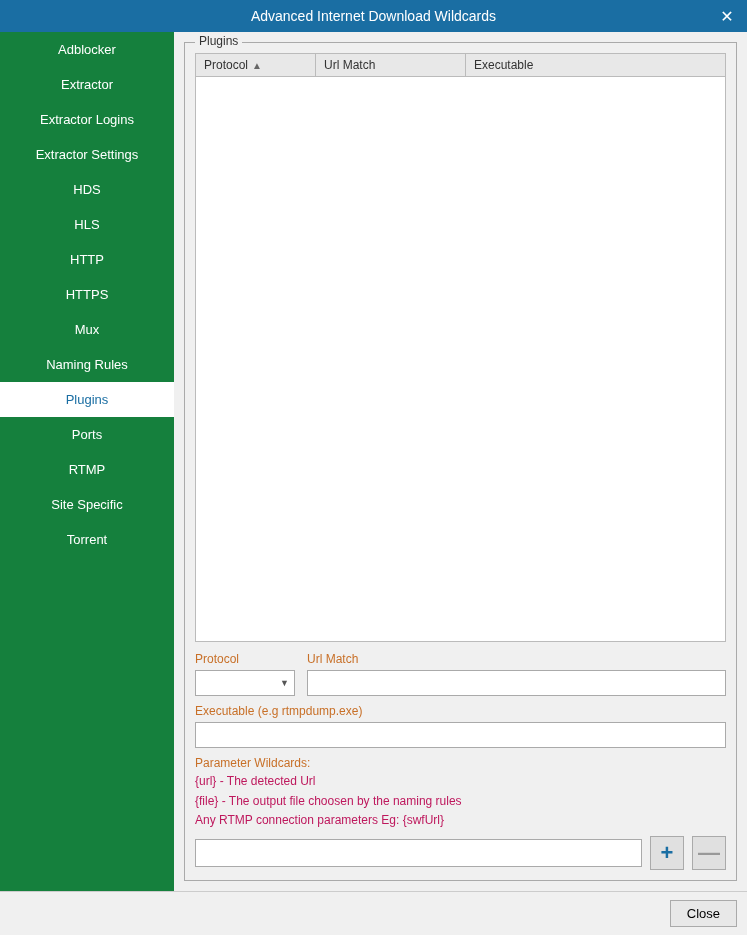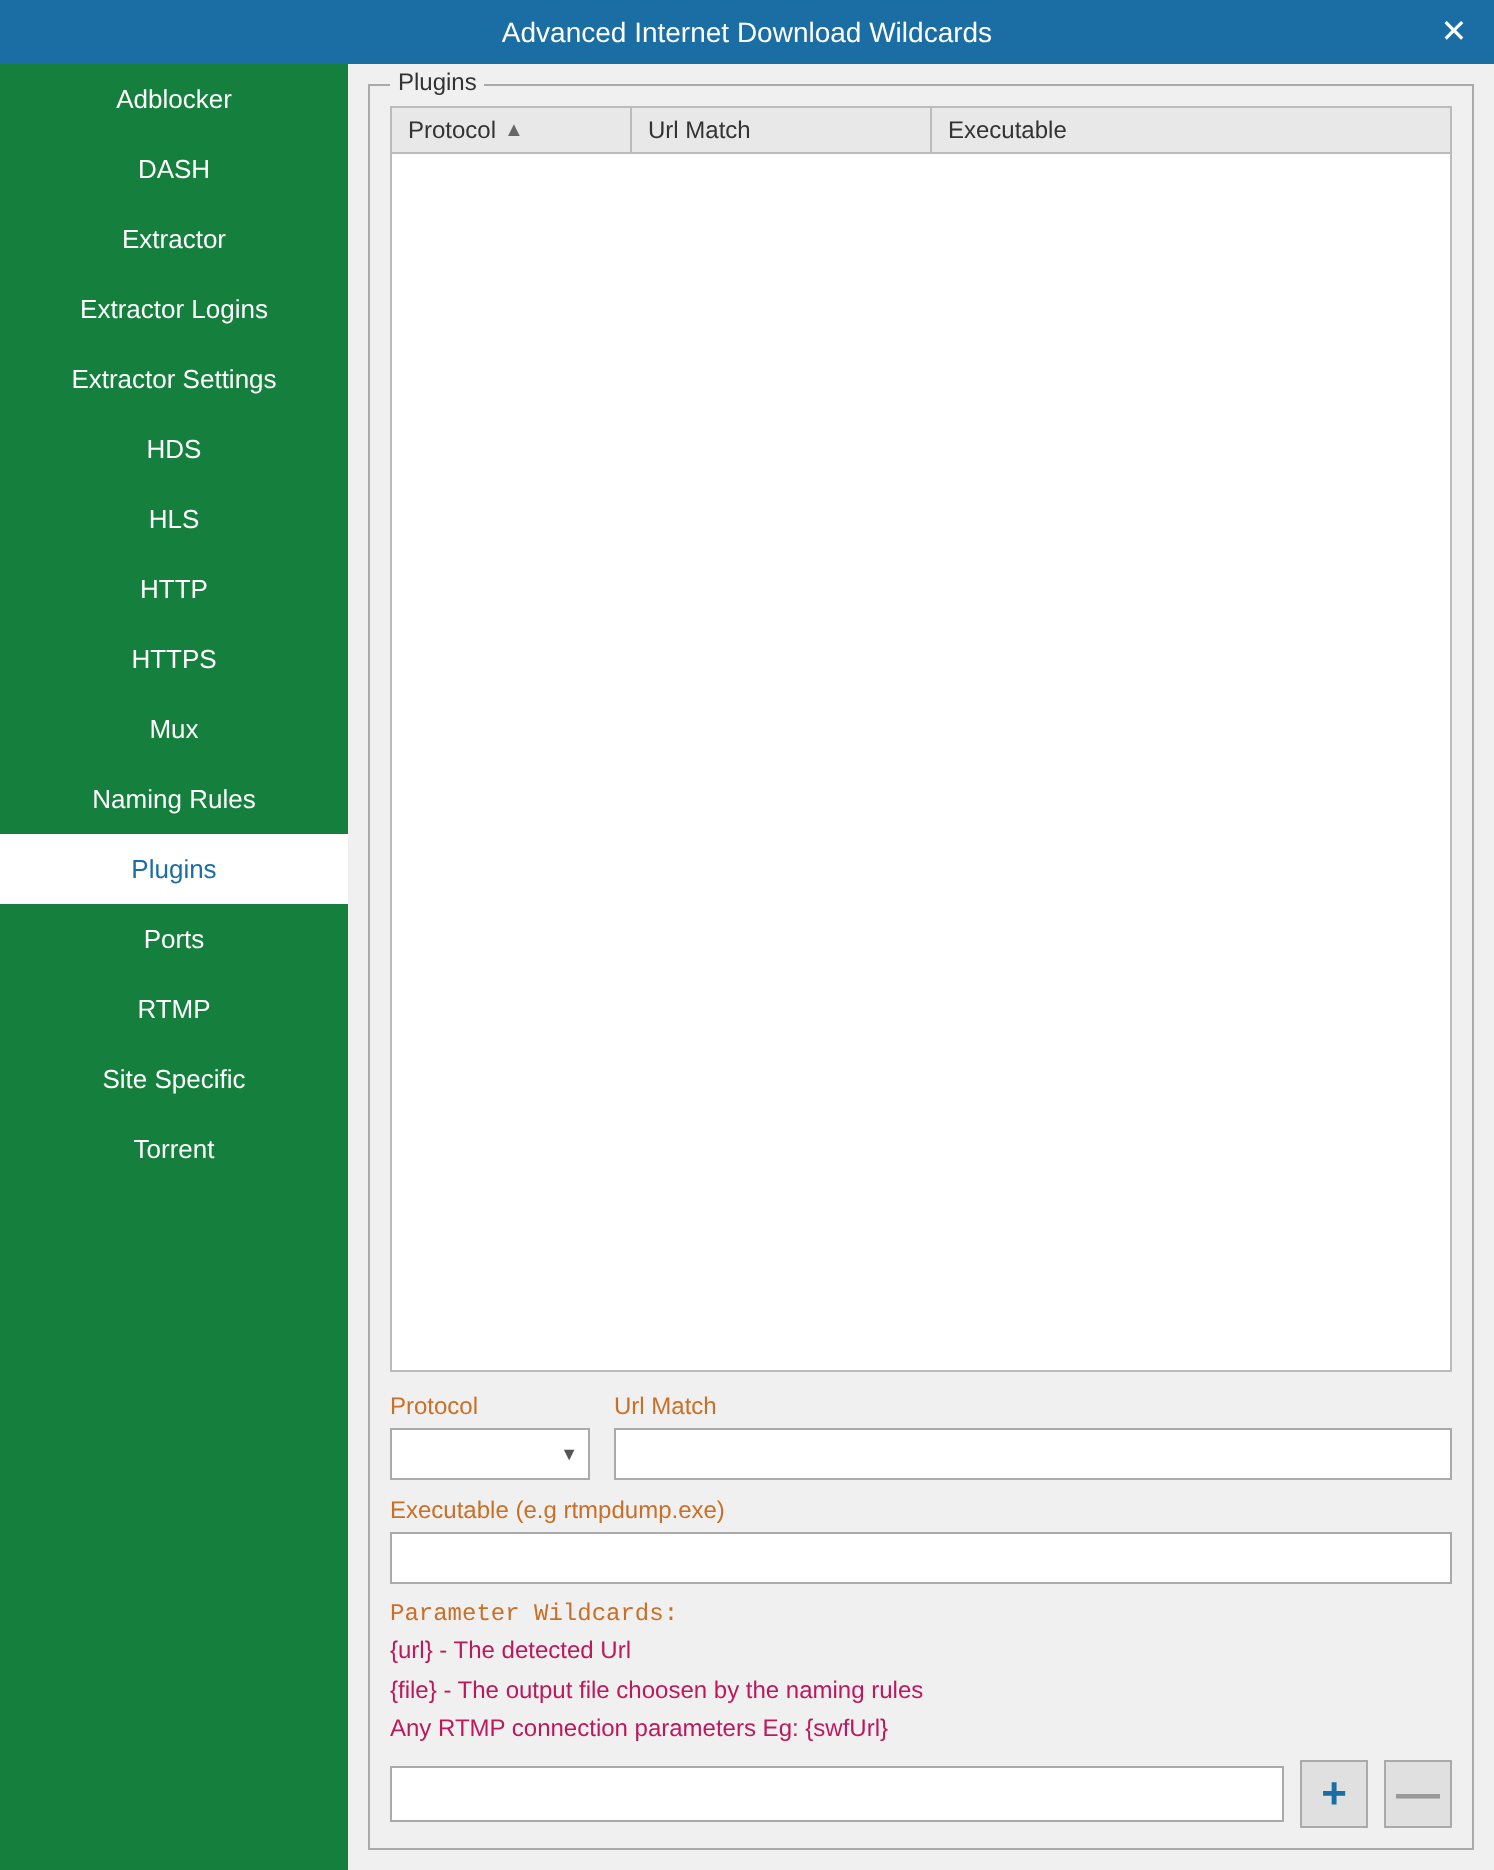--- a/index.html
+++ b/index.html
@@ -187,21 +187,20 @@
       width: 100%;
       outline: none;
     }
     .wildcards-section {
       margin-top: 8px;
     }
     .wildcards-title {
       color: #c87028;
       font-size: 12px;
       margin-bottom: 2px;
-      font-family: Liberation Mono, monospace;
     }
     .wildcards-line {
       color: #be185d;
       font-size: 12px;
       line-height: 1.6;
     }
     .bottom-row {
       display: flex;
       align-items: center;
       gap: 8px;
@@ -288,21 +287,20 @@
   <div class="title-bar">
     <span class="title-bar-text">Advanced Internet Download Wildcards</span>
     <button class="title-bar-close">✕</button>
   </div>
 
   <div class="main-layout">
 
     <div class="sidebar">
 
     <div class="sidebar-item">Adblocker</div>
-        <div class="sidebar-item">DASH</div>
         <div class="sidebar-item">Extractor</div>
         <div class="sidebar-item">Extractor Logins</div>
         <div class="sidebar-item">Extractor Settings</div>
         <div class="sidebar-item">HDS</div>
         <div class="sidebar-item">HLS</div>
         <div class="sidebar-item">HTTP</div>
         <div class="sidebar-item">HTTPS</div>
         <div class="sidebar-item">Mux</div>
         <div class="sidebar-item">Naming Rules</div>
         <div class="sidebar-item active">Plugins</div>
@@ -371,13 +369,16 @@
           <div class="bottom-row">
             <input class="bottom-input" type="text" style="">
             <button class="btn-add">+</button>
             <button class="btn-remove">—</button>
           </div>
         </div>
       </div>
     </div>
   </div>
 
+  <div class="footer">
+    <button class="btn-close">Close</button>
+  </div>
 </div>
 
 </body></html>

